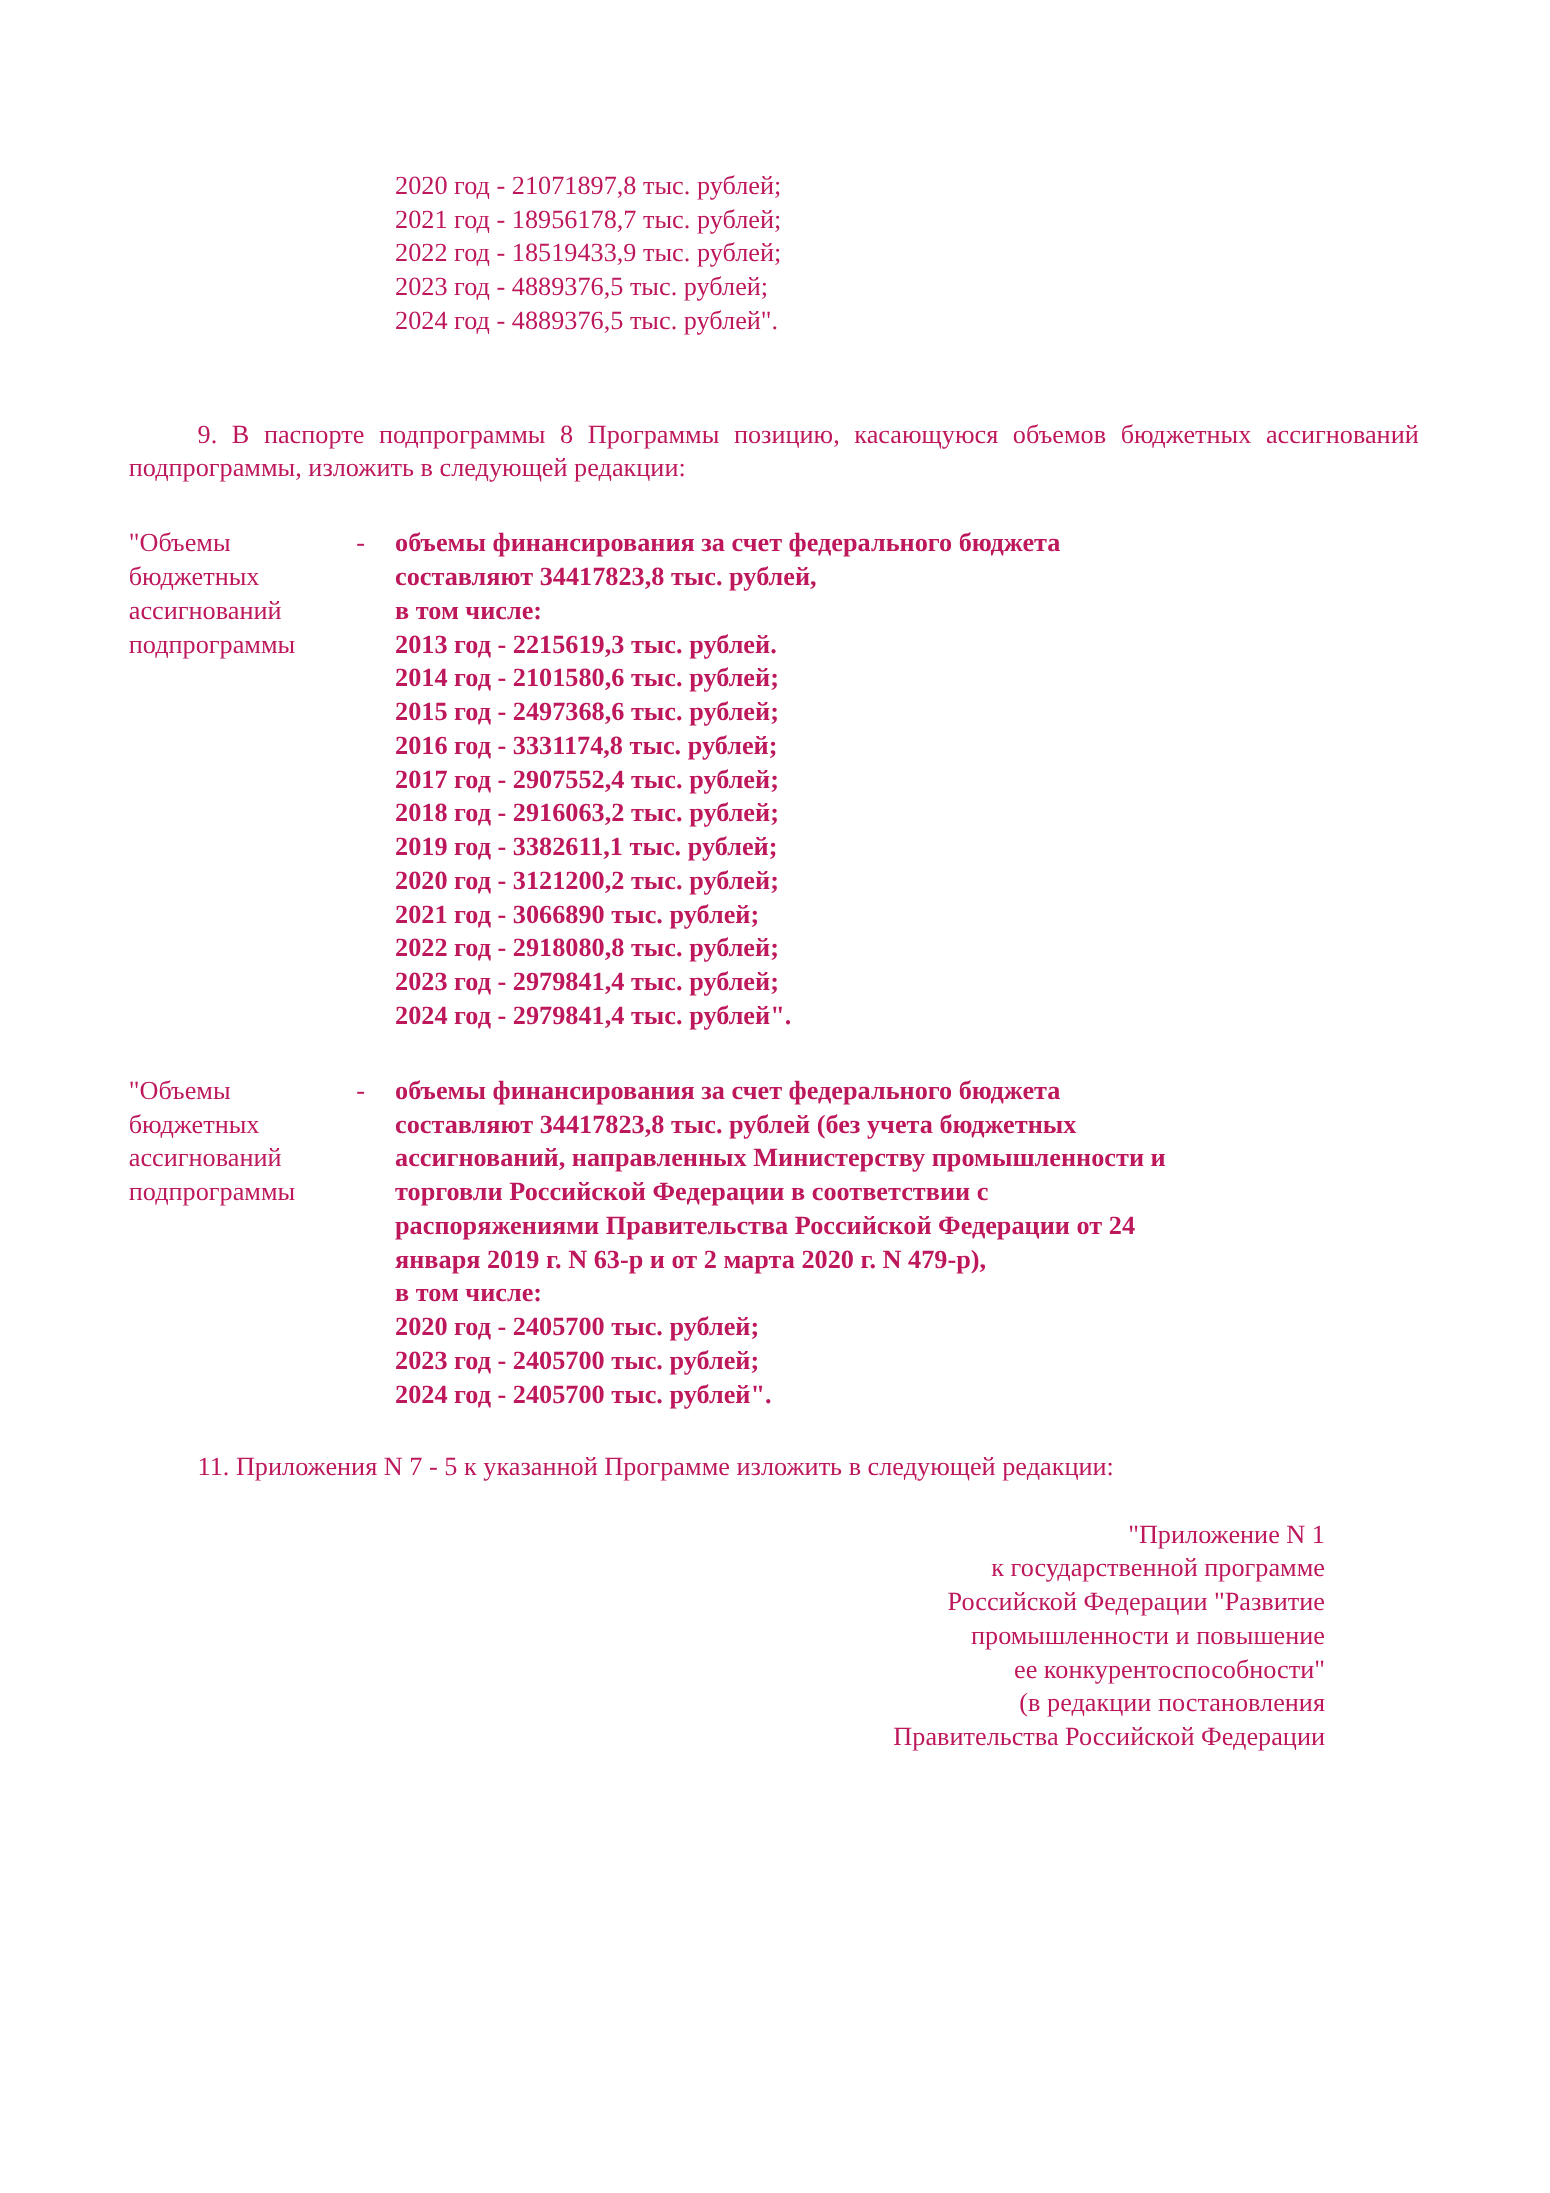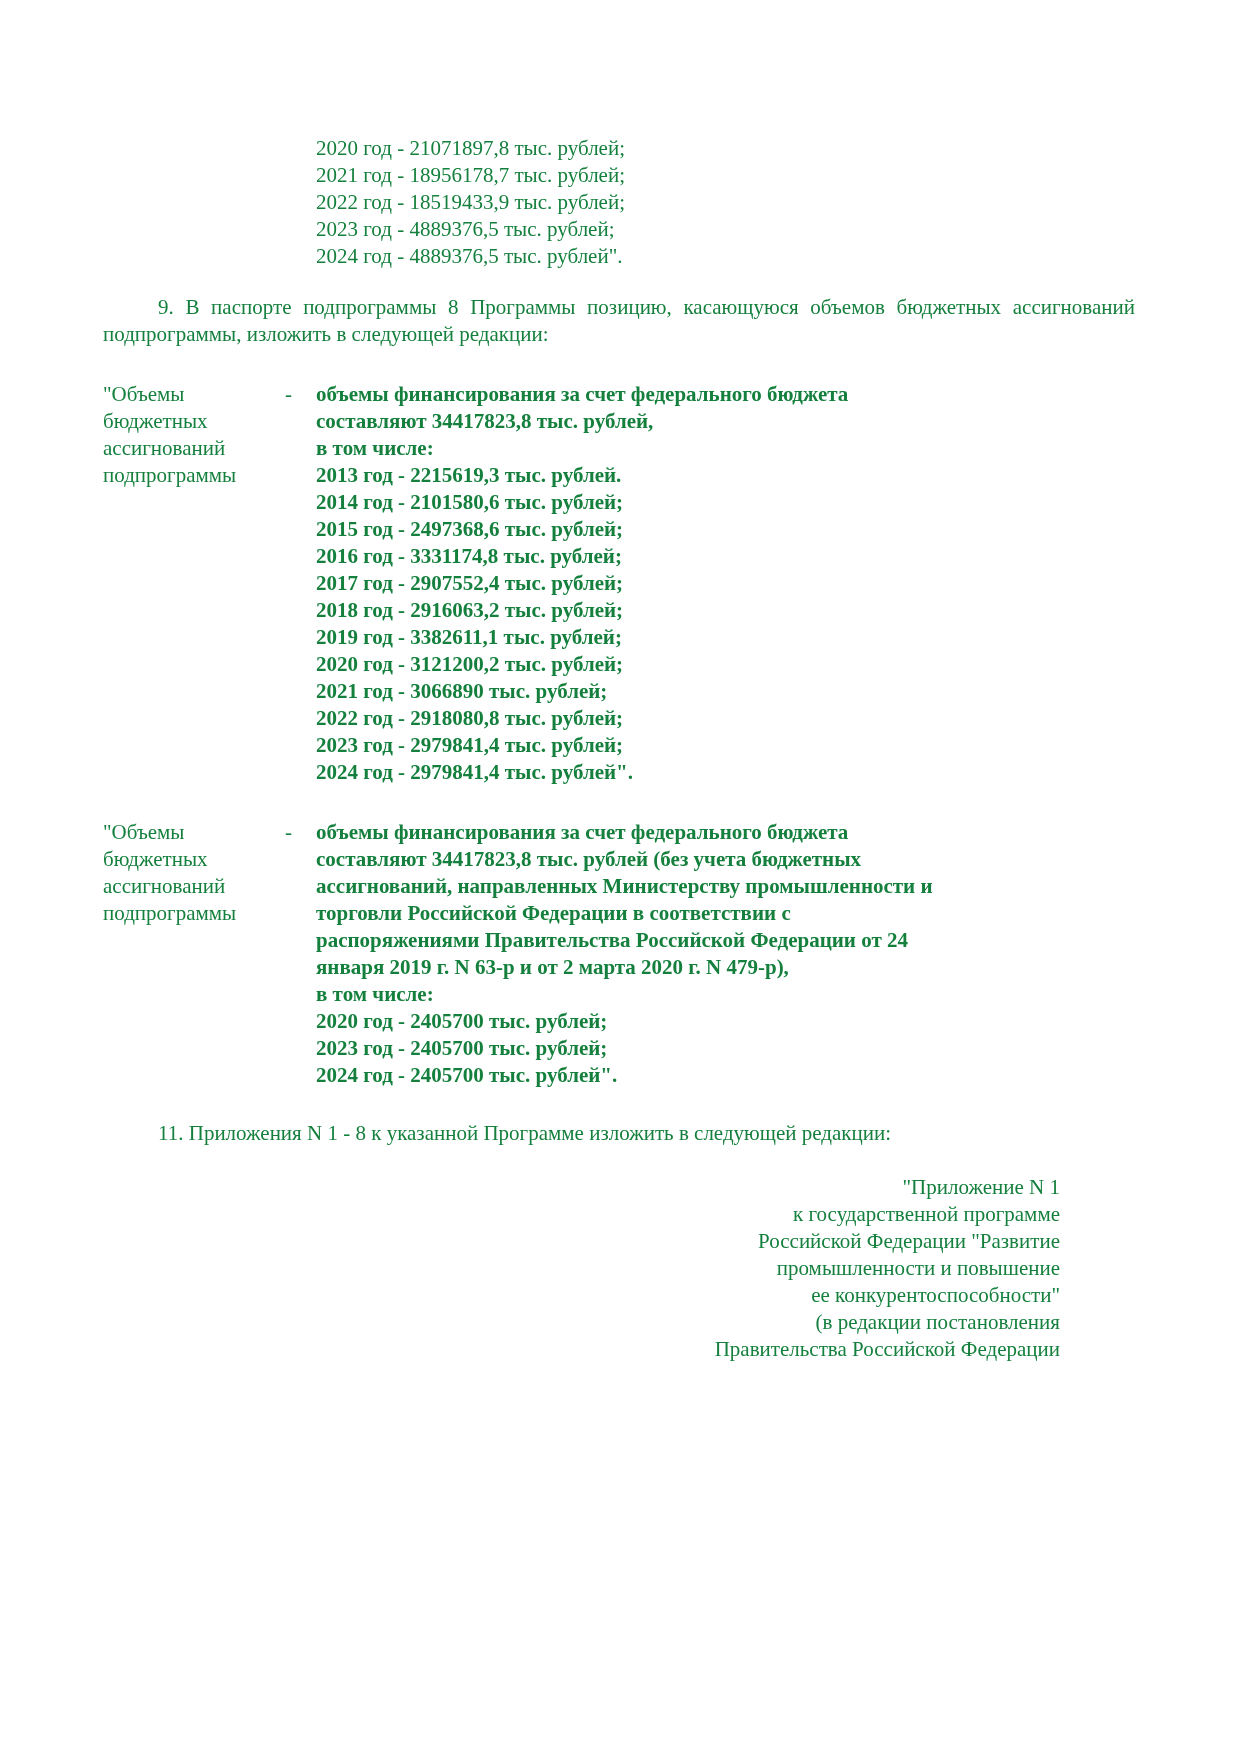--- a/index.html
+++ b/index.html
@@ -6,35 +6,35 @@
     margin: 0;
     padding: 0;
     background: #ffffff;
   }
   .page {
     position: relative;
     width: 1240px;
     height: 1754px;
     box-sizing: border-box;
     background: #ffffff;
-    color: #15803d;
+    color: #be185d;
     font-family: "Liberation Serif", "DejaVu Serif", serif;
     font-size: 21px;
     line-height: 27px;
     padding: 135px 105px 0 103px;
     overflow: hidden;
   }
   .lines {
     white-space: pre-line;
   }
   .indent-block {
     margin-left: 213px;
   }
   .para {
-    margin-top: 24px;
+    margin-top: 64px;
     text-align: justify;
     text-indent: 55px;
   }
   .para.tight {
     margin-top: 31px;
   }
   .passport-row {
     display: flex;
     margin-top: 33px;
     align-items: flex-start;
@@ -105,21 +105,21 @@
 ассигнований, направленных Министерству промышленности и
 торговли Российской Федерации в соответствии с
 распоряжениями Правительства Российской Федерации от 24
 января 2019 г. N 63-р и от 2 марта 2020 г. N 479-р),
 в том числе:
 2020 год - 2405700 тыс. рублей;
 2023 год - 2405700 тыс. рублей;
 2024 год - 2405700 тыс. рублей".</div>
   </div>
 
-  <p class="para tight">11. Приложения N 1 - 8 к указанной Программе изложить в следующей редакции:</p>
+  <p class="para tight">11. Приложения N 7 - 5 к указанной Программе изложить в следующей редакции:</p>
 
   <div class="appendix lines">"Приложение N 1
 к государственной программе
 Российской Федерации "Развитие
 промышленности и повышение
 ее конкурентоспособности"
 (в редакции постановления
 Правительства Российской Федерации</div>
 
 </div>

